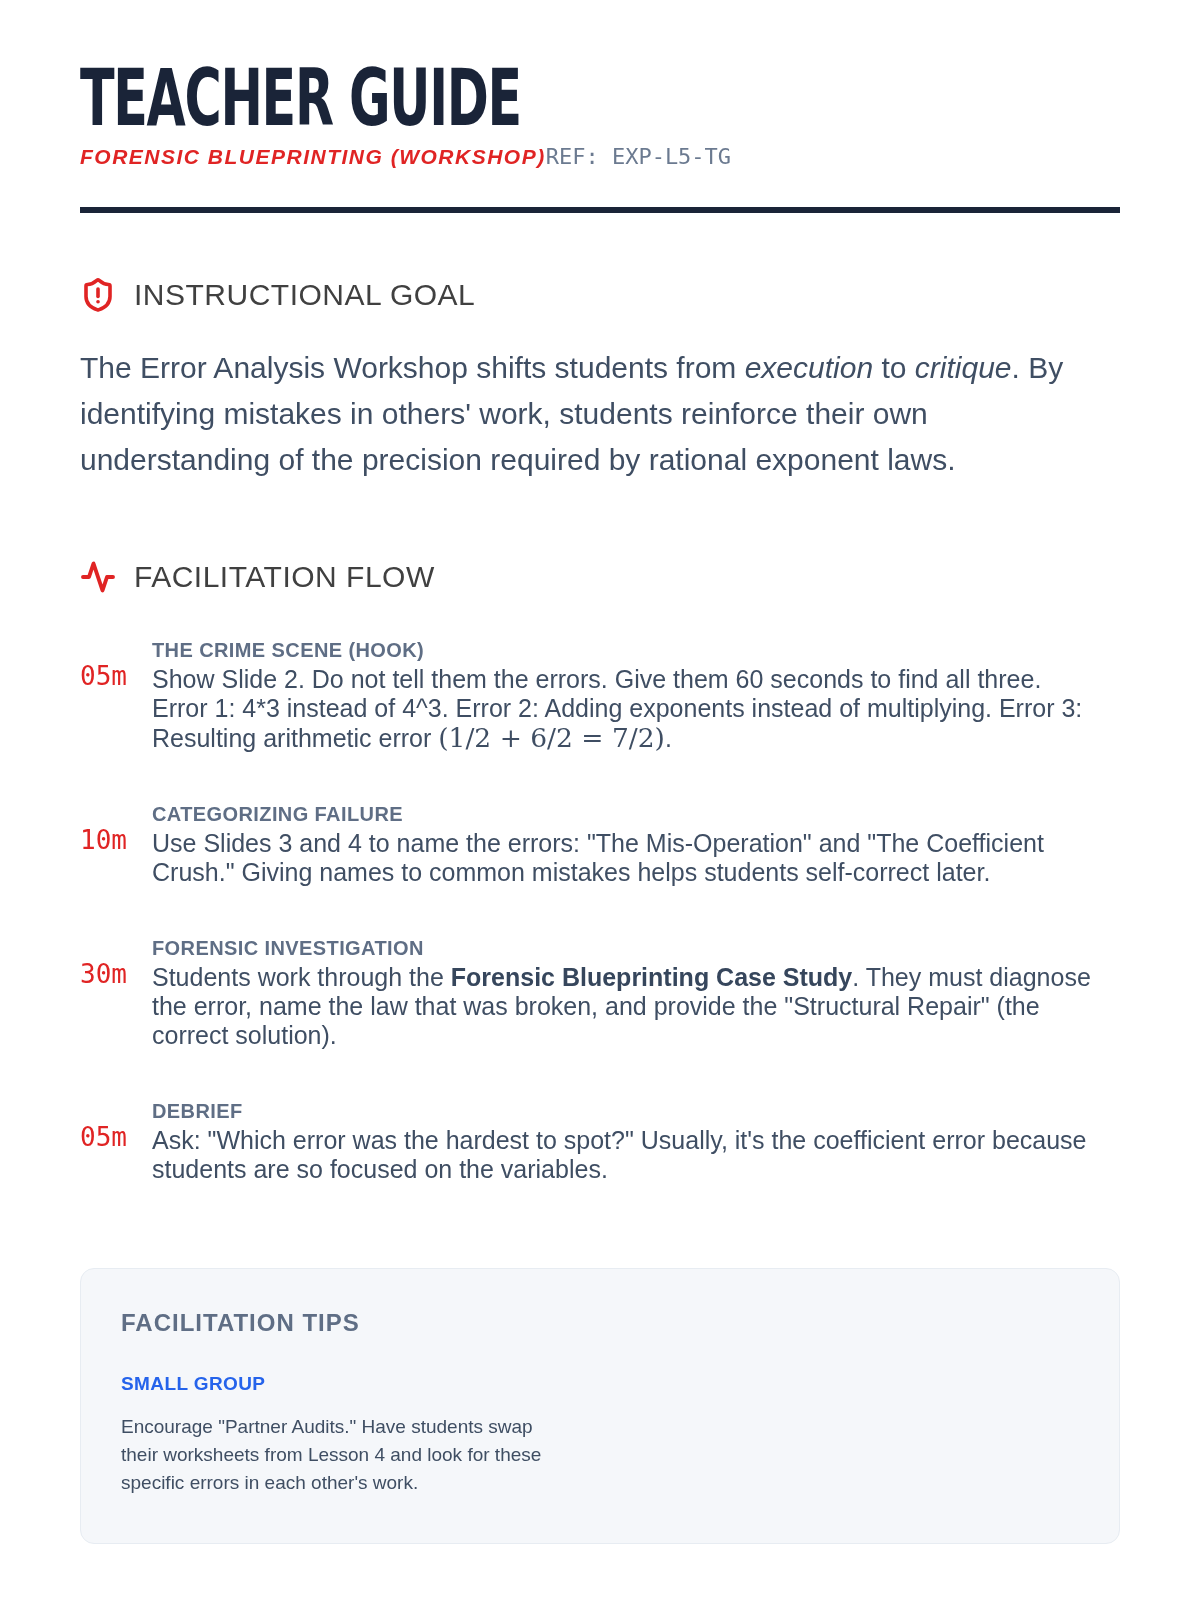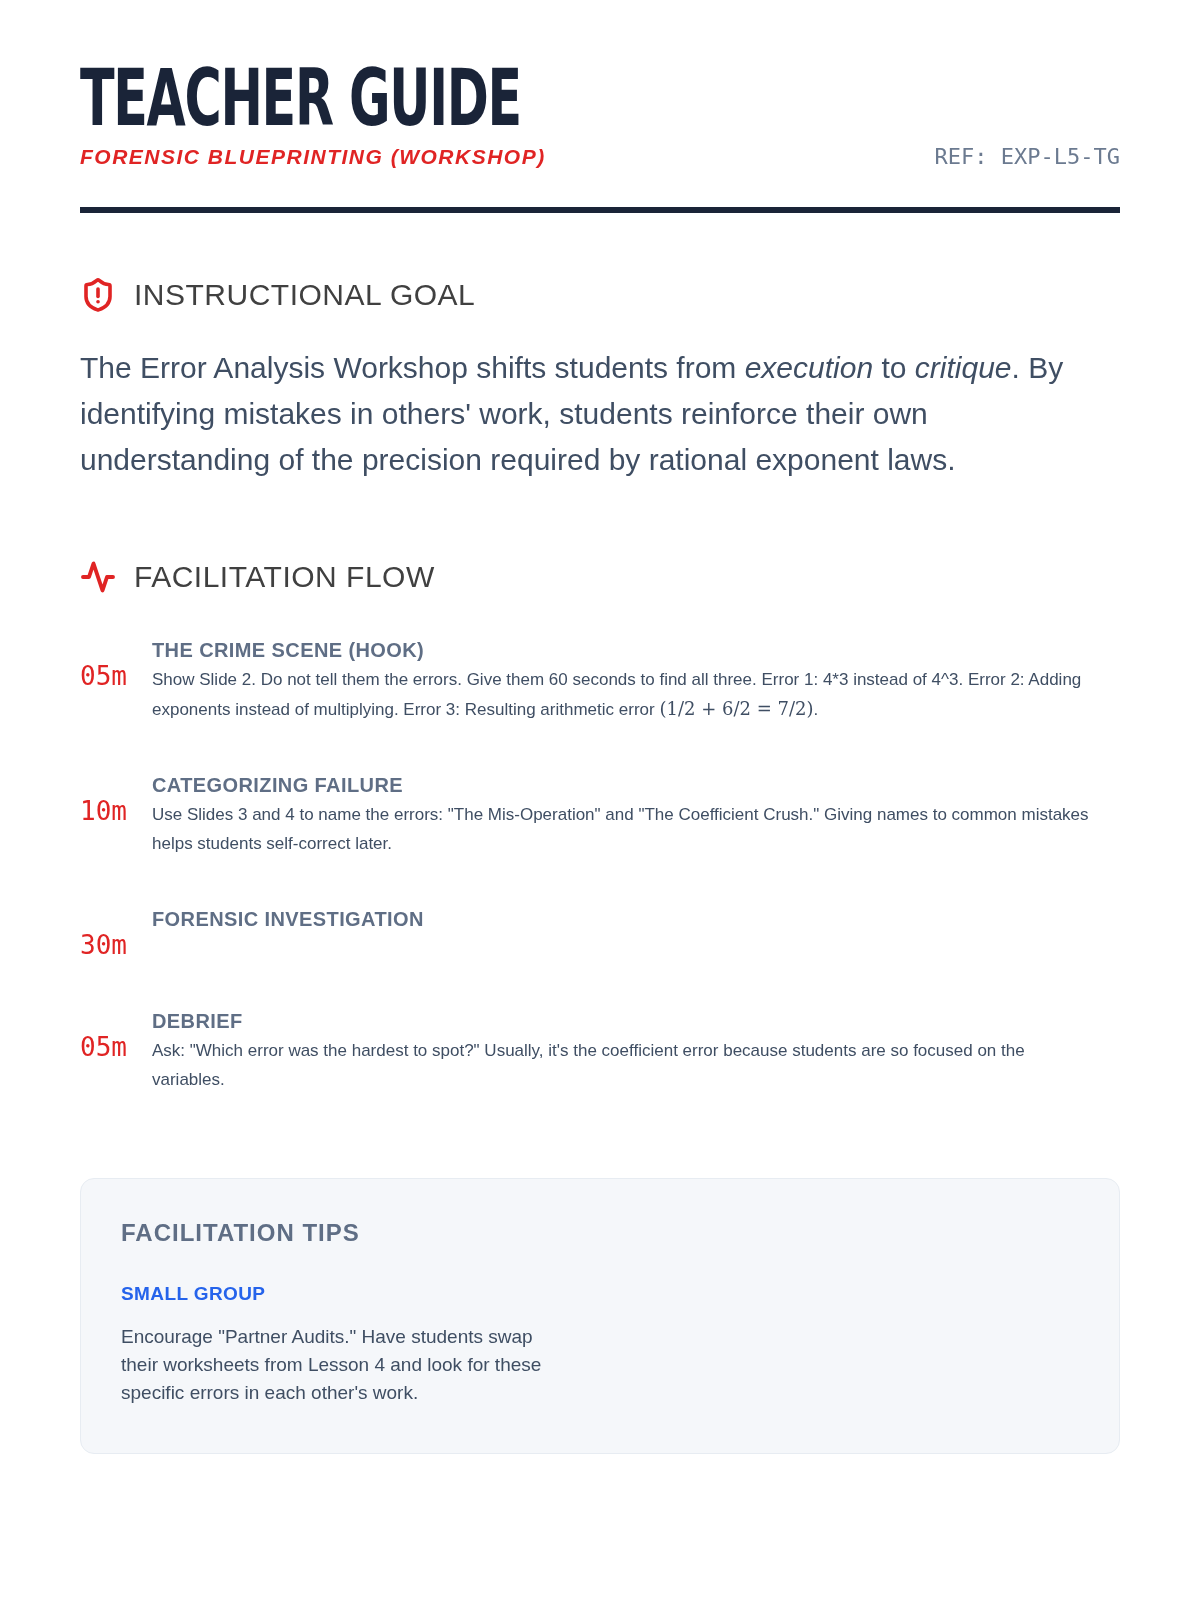--- a/index.html
+++ b/index.html
@@ -22,21 +22,21 @@
     font-family:"DejaVu Sans",sans-serif;
     font-weight:700;
     font-size:78px;
     line-height:80px;
     letter-spacing:-2px;
     color:var(--navy);
     transform:scaleX(0.65);
     transform-origin:left center;
     white-space:nowrap;
   }
-  .subrow{display:flex;justify-content:space-between;align-items:baseline;margin-top:6px;}
+  .subrow{display:flex;align-items:baseline;margin-top:6px;}
   .subtitle{
     font-style:italic;font-weight:700;font-size:21px;letter-spacing:1.5px;
     color:var(--red);white-space:nowrap;
   }
   .ref{
     font-family:"DejaVu Sans Mono",monospace;font-size:22px;color:var(--ref_gray);
     letter-spacing:0px;white-space:nowrap;
   }
   .rule{height:6px;background:var(--navy);margin-top:38px;}
 
@@ -61,21 +61,21 @@
   .flow-item{display:grid;grid-template-columns:72px 1fr;column-gap:0;}
   .flow-time{
     font-family:"DejaVu Sans Mono",monospace;font-weight:400;font-size:26px;
     color:var(--red);line-height:30px;padding-top:24px;white-space:nowrap;
   }
   .flow-content{max-width:945px;}
   .flow-title{
     font-size:20px;font-weight:700;letter-spacing:0.4px;color:var(--muted);
     line-height:26px;
   }
-  .flow-body{font-size:17px;line-height:29px;color:var(--text);margin-top:2px;}
+  .flow-body{font-size:25px;line-height:29px;color:var(--text);margin-top:2px;}
   .flow-body .bold{font-weight:700;color:#36465c;}
   .flow-body .math{font-family:"DejaVu Serif",serif;font-size:1.06em;}
 
   
   .tips-panel{
     margin-top:84px;background:var(--tips_bg);border:1px solid var(--tips_border);
     border-radius:14px;padding:40px 32px 46px 40px;
   }
   .tips-heading{font-size:24px;font-weight:800;letter-spacing:1px;color:var(--muted);}
   .tips-grid{display:grid;grid-template-columns:460px 460px;column-gap:45px;margin-top:36px;}
@@ -133,20 +133,21 @@
     <div class="flow-content">
       <div class="flow-title">CATEGORIZING FAILURE</div>
       <div class="flow-body"><span>Use Slides 3 and 4 to name the errors: "The Mis-Operation" and "The Coefficient Crush." Giving names to common mistakes helps students self-correct later.</span></div>
     </div>
   </div>
 
   <div class="flow-item">
     <div class="flow-time">30m</div>
     <div class="flow-content">
       <div class="flow-title">FORENSIC INVESTIGATION</div>
+      <div class="flow-body"><span>Students work through the </span><span class="bold">Forensic Blueprinting Case Study</span><span>. They must diagnose the error, name the law that was broken, and provide the "Structural Repair" (the correct solution).</span></div>
     </div>
   </div>
 
   <div class="flow-item">
     <div class="flow-time">05m</div>
     <div class="flow-content">
       <div class="flow-title">DEBRIEF</div>
       <div class="flow-body"><span>Ask: "Which error was the hardest to spot?" Usually, it's the coefficient error because students are so focused on the variables.</span></div>
     </div>
   </div>

